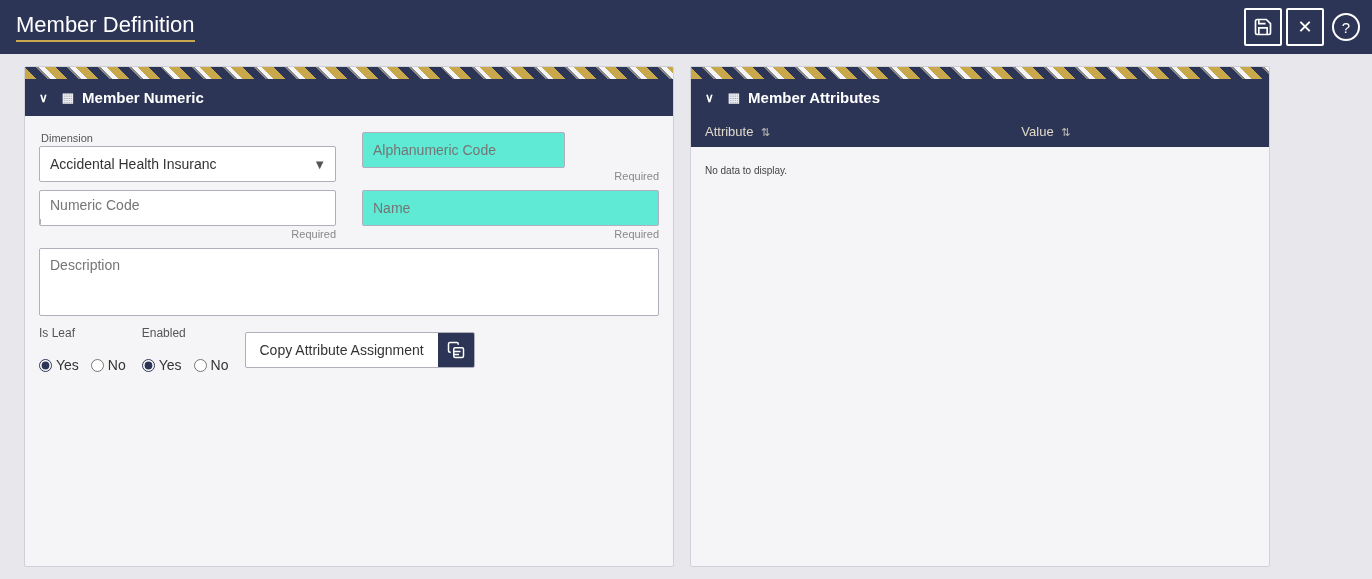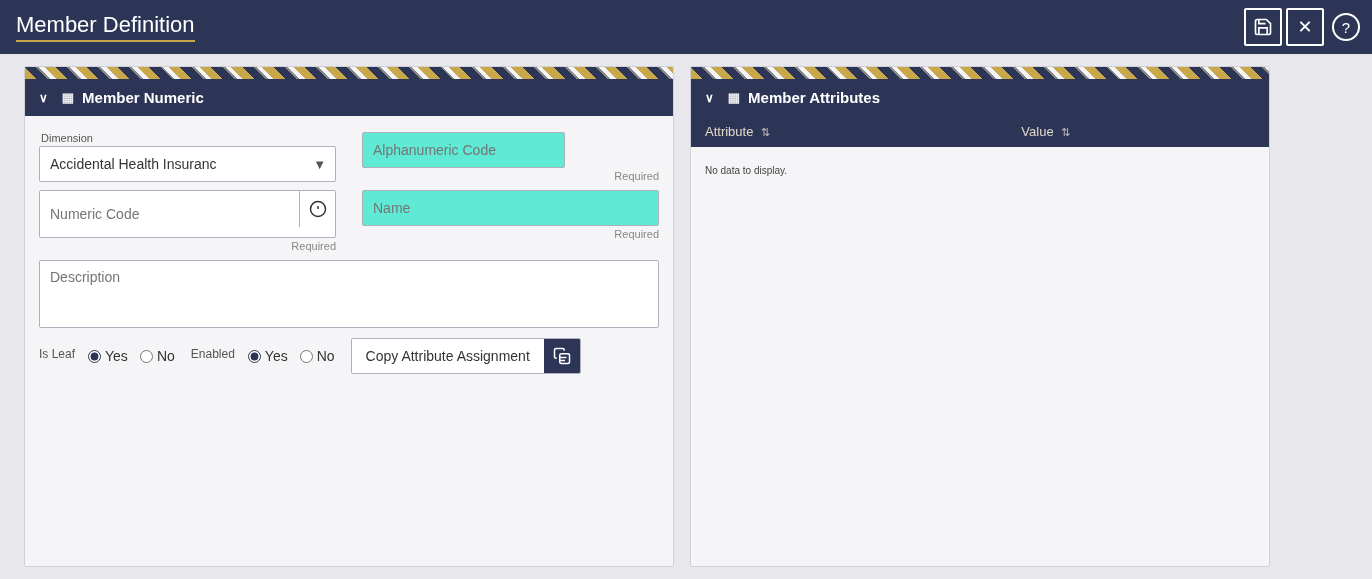--- a/index.html
+++ b/index.html
@@ -198,22 +198,23 @@
       font-size: 13px;
       color: #555;
     }
 
     
     .numeric-wrapper {
       display: flex;
       border: 1px solid #b0b0bc;
       background: #fff;
       border-radius: 2px;
-      height: 48px;
+      height: 36px;
       overflow: hidden;
+      flex-direction: column;
     }
     .numeric-input {
       border: none;
       background: transparent;
       padding: 6px 10px;
       font-size: 14px;
       color: #333;
       flex: 1;
       outline: none;
     }
@@ -240,21 +241,21 @@
       color: #333;
       border-radius: 2px;
       width: 100%;
       height: 68px;
       resize: none;
       outline: none;
       font-family: inherit;
     }
     .radio-group {
       display: flex;
-      flex-direction: row;
+      flex-direction: column;
       gap: 13px;
     }
     .radio-group-label {
       font-size: 12px;
       color: #555;
       margin-bottom: 4px;
     }
     .radio-options {
       display: flex;
       gap: 12px;

